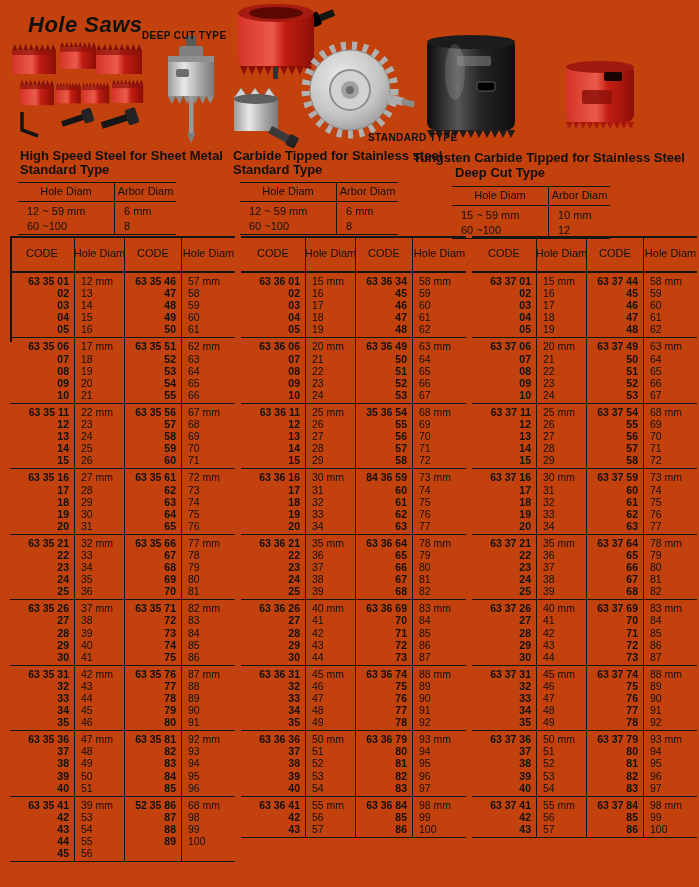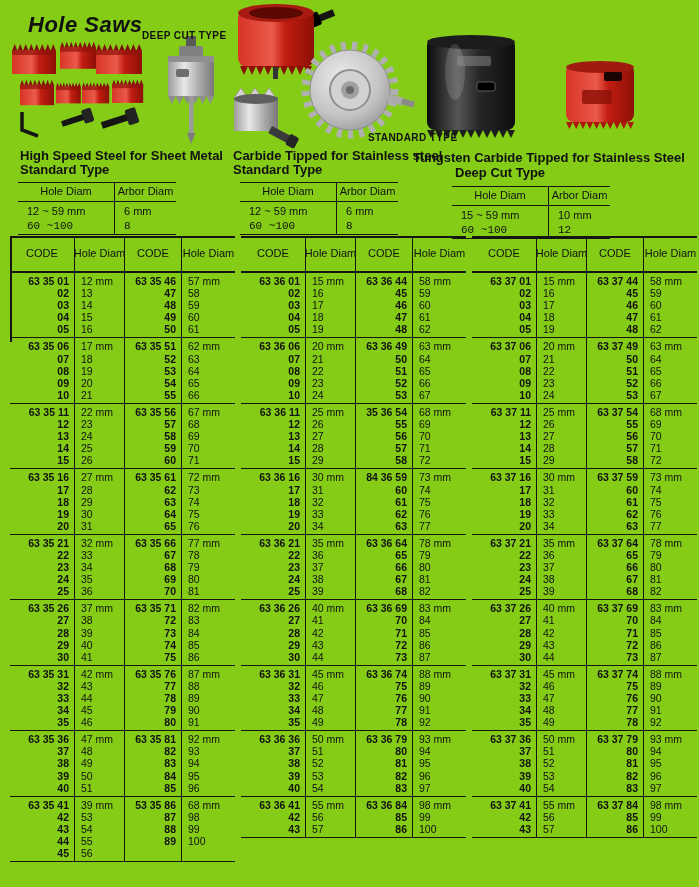--- a/index.html
+++ b/index.html
@@ -1,29 +1,29 @@
 <!DOCTYPE html>
 <html><head>
 <meta charset="utf-8">
 <style>
   html,body{margin:0;padding:0;background:#e9e9e9;}
-  .canvas{position:relative;width:699px;height:887px;background:#84cc16;overflow:hidden;
+  .canvas{position:relative;width:699px;height:887px;background:#c2410c;overflow:hidden;
           font-family:"Liberation Sans",sans-serif;color:#111;}
   .abs{position:absolute;}
   .page-title{font-size:22px;font-weight:bold;font-style:italic;letter-spacing:.5px;}
   .type-label{font-size:10px;font-weight:bold;letter-spacing:.4px;}
   .sec-line{font-size:13px;font-weight:bold;line-height:13px;white-space:nowrap;}
 
   
   .spec{display:grid;grid-template-columns:96px 62px;border-top:1.5px solid #151515;border-bottom:1.5px solid #151515;}
   .scell{font-size:11px;line-height:13px;padding:1px 0 1px 9px;white-space:nowrap;}
   .shead{border-bottom:1.5px solid #151515;text-align:center;padding:2px 0 3px;}
   .sc1{border-left:1px solid #151515;}
   .sfirst{padding-top:3px;}
-  .slast{font-family:Liberation Mono, monospace;}
+  .slast{}
 
   
   .main-table{position:absolute;left:10px;top:236px;display:flex;gap:6px;align-items:flex-start;}
   .family{display:grid;grid-template-columns:64px 50px 57px 54px;
           border-top:2px solid #151515;border-bottom:1.5px solid #151515;}
   .cell{font-size:10.5px;line-height:12.1px;white-space:nowrap;}
   .head{font-size:11px;line-height:11.5px;display:flex;align-items:center;justify-content:center;
         text-align:center;height:24px;padding:4px 2px 5px;border-bottom:2px solid #151515;}
   .c1,.c2,.c3{border-left:1px solid #151515;}
   .code{text-align:right;padding-right:5px;font-weight:bold;}
@@ -350,21 +350,21 @@
         <div class="cell c0 code">39</div>
         <div class="cell c1 diam">50</div>
         <div class="cell c2 code">84</div>
         <div class="cell c3 diam">95</div>
         <div class="cell c0 code bend">40</div>
         <div class="cell c1 diam bend">51</div>
         <div class="cell c2 code bend">85</div>
         <div class="cell c3 diam bend">96</div>
         <div class="cell c0 code bstart sep">63 35 41</div>
         <div class="cell c1 diam bstart sep">39 mm</div>
-        <div class="cell c2 code bstart sep">53 35 86</div>
+        <div class="cell c2 code bstart sep">52 35 86</div>
         <div class="cell c3 diam bstart sep">68 mm</div>
         <div class="cell c0 code">42</div>
         <div class="cell c1 diam">53</div>
         <div class="cell c2 code">87</div>
         <div class="cell c3 diam">98</div>
         <div class="cell c0 code">43</div>
         <div class="cell c1 diam">54</div>
         <div class="cell c2 code">88</div>
         <div class="cell c3 diam">99</div>
         <div class="cell c0 code">44</div>
@@ -376,21 +376,21 @@
         <div class="cell c2 code bend"></div>
         <div class="cell c3 diam bend"></div>
       </div>
     <div class="family">
         <div class="cell head c0">CODE</div>
         <div class="cell head c1">Hole Diam</div>
         <div class="cell head c2">CODE</div>
         <div class="cell head c3">Hole Diam</div>
         <div class="cell c0 code bstart">63 36 01</div>
         <div class="cell c1 diam bstart">15 mm</div>
-        <div class="cell c2 code bstart">63 36 44</div>
+        <div class="cell c2 code bstart">63 36 34</div>
         <div class="cell c3 diam bstart">58 mm</div>
         <div class="cell c0 code">02</div>
         <div class="cell c1 diam">16</div>
         <div class="cell c2 code">45</div>
         <div class="cell c3 diam">59</div>
         <div class="cell c0 code">03</div>
         <div class="cell c1 diam">17</div>
         <div class="cell c2 code">46</div>
         <div class="cell c3 diam">60</div>
         <div class="cell c0 code">04</div>

